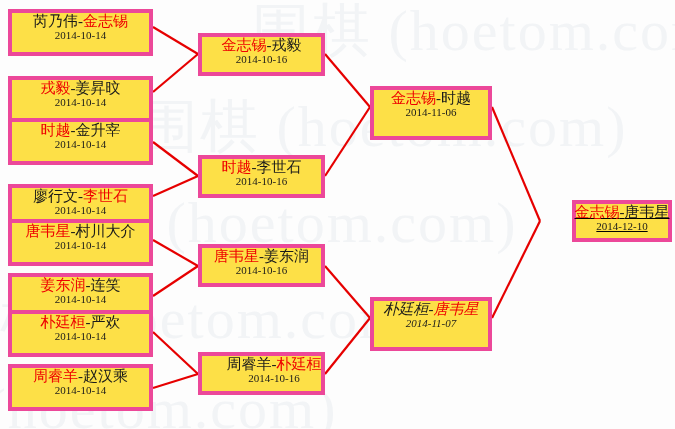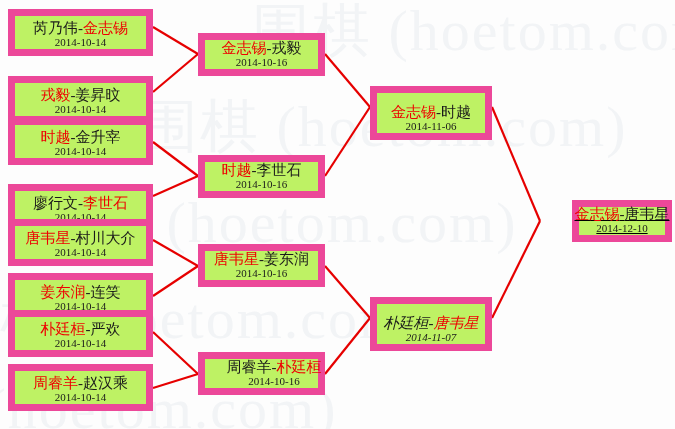--- a/index.html
+++ b/index.html
@@ -33,27 +33,27 @@
   .wm5{left:-150px;top:370px;}
 
   svg#lines{
     position:absolute;left:0;top:0;width:675px;height:429px;z-index:1;
     pointer-events:none;
   }
 
   .match{
     position:absolute;
     box-sizing:border-box;
-    background:#bef264;
-    border:7px solid #ec4899;
+    background:#fde047;
+    border:4px solid #ec4899;
     z-index:2;
     text-align:center;
     display:flex;
     flex-direction:column;
-    justify-content:flex-end;
+    justify-content:flex-start;
     align-items:center;
     line-height:1.08;
   }
   .pair{
     font-size:15px;
     white-space:nowrap;
     color:#1a1a1a;
     margin-bottom:1px;
   }
   .pair .w{color:#ee0000;}

